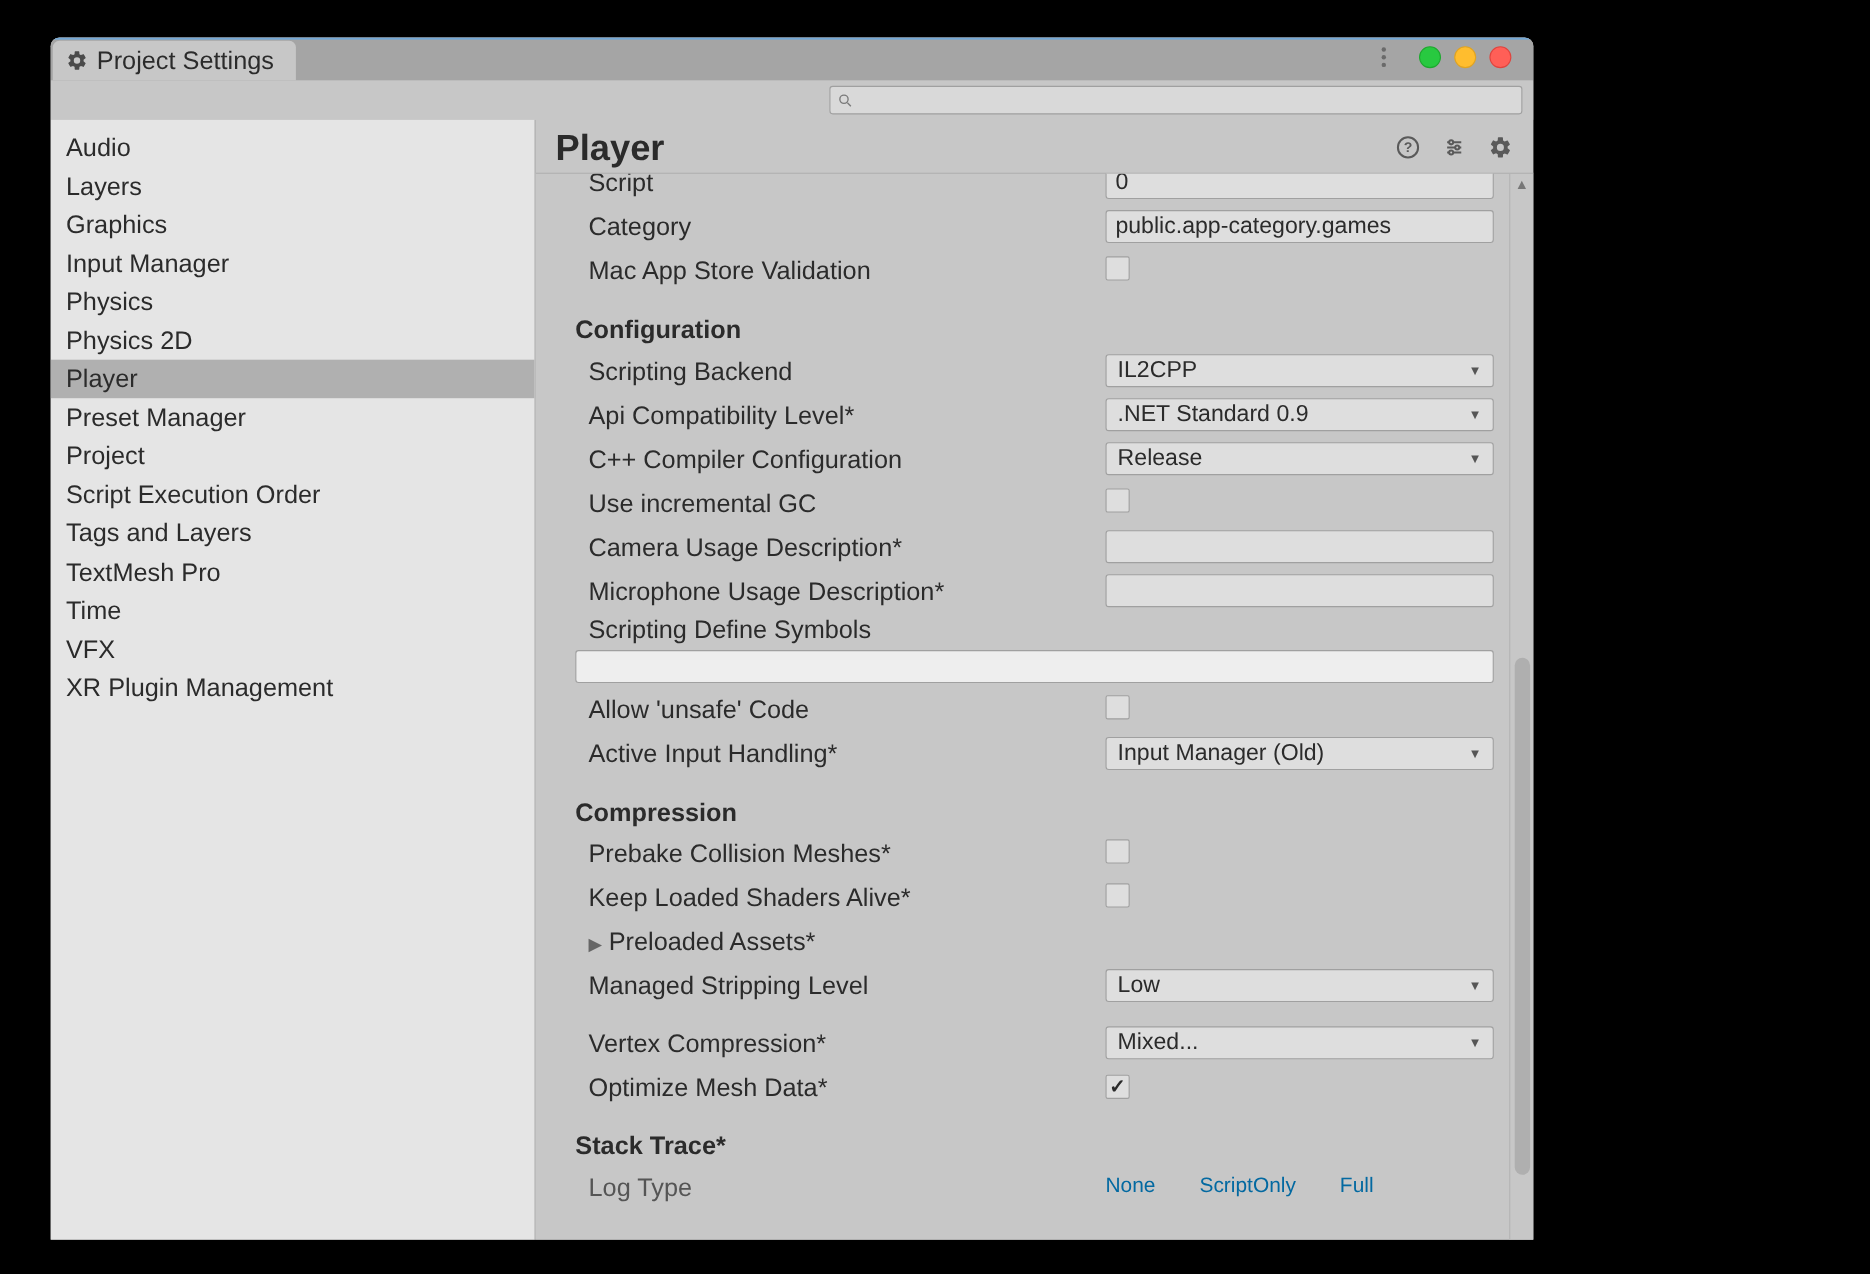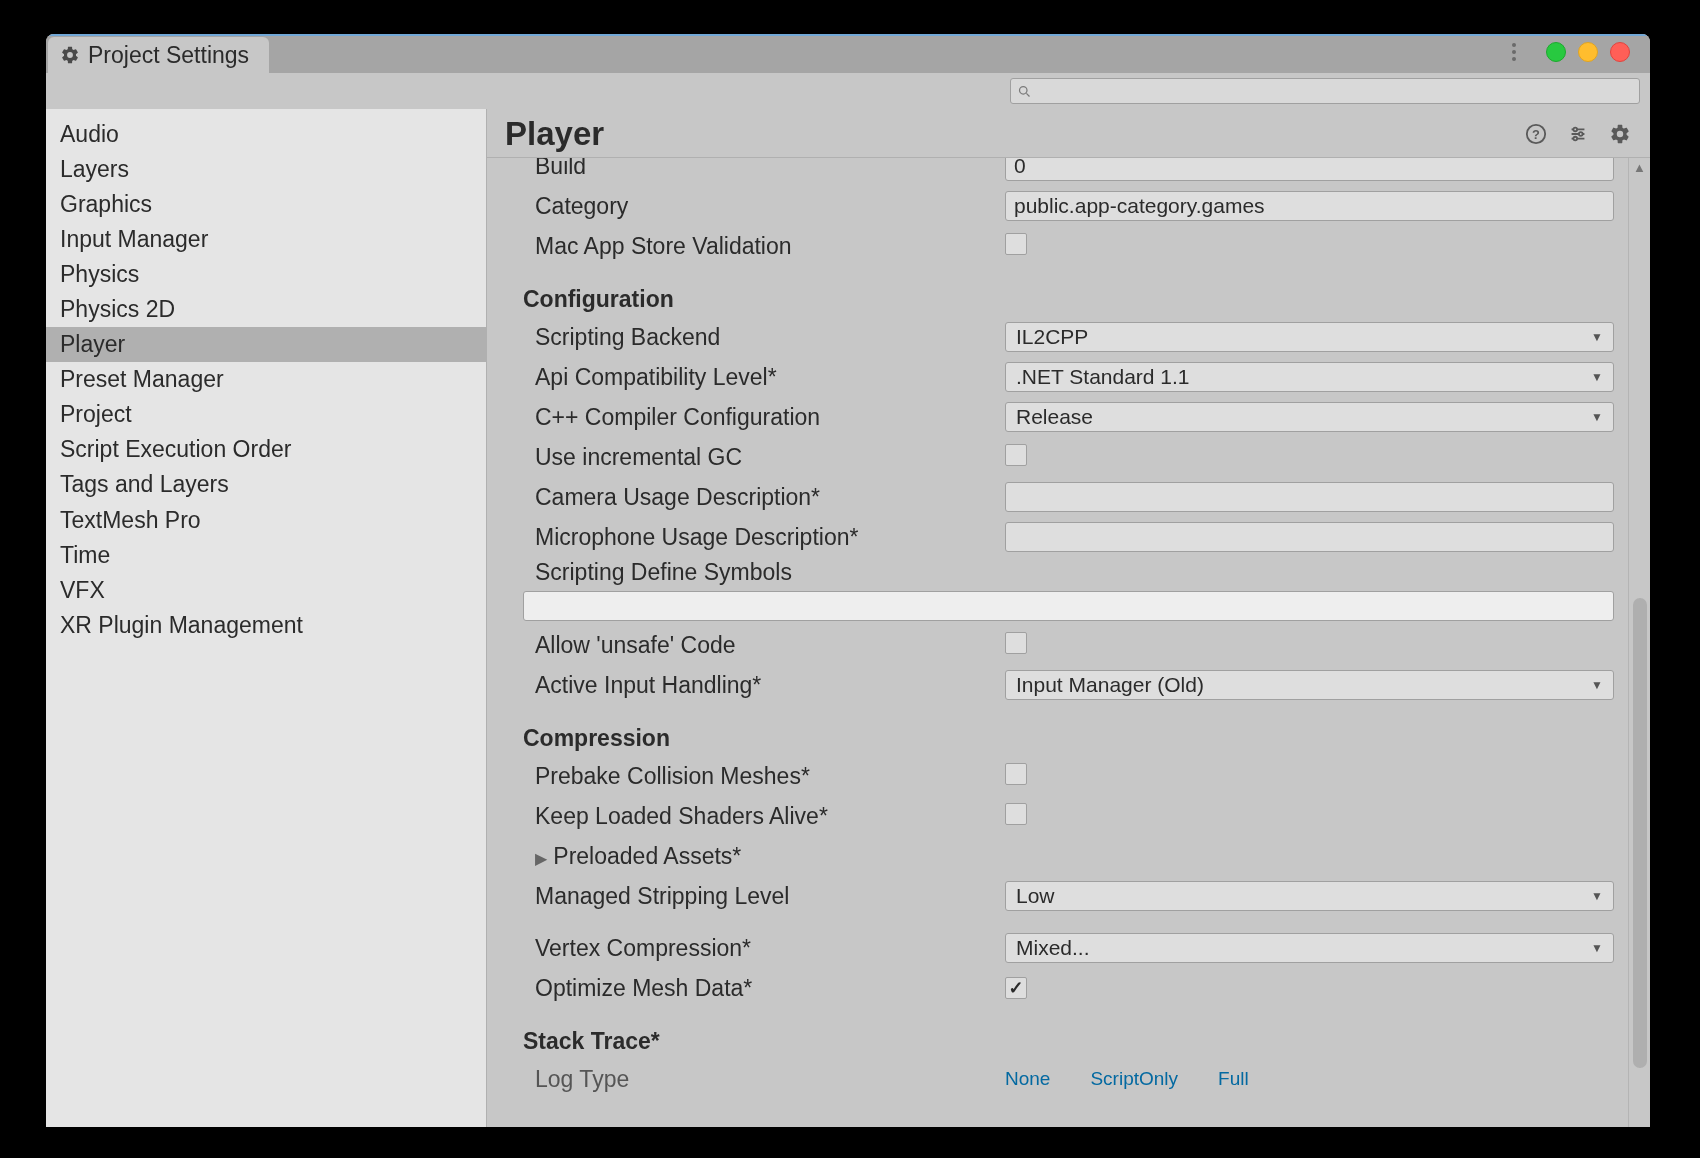--- a/index.html
+++ b/index.html
@@ -1,17 +1,17 @@
 <!DOCTYPE html>
 <html><head>
 <meta charset="utf-8">
 <style>
   * { box-sizing: border-box; margin: 0; padding: 0; font-family: -apple-system, "Helvetica Neue", Arial, sans-serif; }
   body { background: #000; width: 1700px; height: 1158px; overflow: hidden; }
-  .window-frame { position: absolute; left: 46px; top: 34px; width: 1604px; height: 1093px; background: #c7c7c7; border-radius: 8px 8px 0 0; overflow: hidden; }
+  .window-frame { position: absolute; left: 46px; top: 34px; width: 1348px; height: 1093px; background: #c7c7c7; border-radius: 8px 8px 0 0; overflow: hidden; }
   .tab-bar { position: relative; height: 39px; background: #a5a5a5; display: flex; align-items: flex-end; }
   .tab-bar::before { content: ""; position: absolute; left:0; top:0; right:0; height:2px; background:#71a7d6; }
   .tab { background: #c7c7c7; height: 36px; padding: 0 20px 0 12px; display: flex; align-items: center; gap: 8px; border-radius: 6px 6px 0 0; margin-left: 2px; }
   .tab .gear-icon { width: 20px; height: 20px; display:flex; align-items:center; justify-content:center; color:#4a4a4a; }
   .tab .tab-label { font-size: 23px; color:#2b2b2b; }
   .traffic-lights { position: absolute; right: 20px; top: 8px; display: flex; gap: 12px; }
   .traffic-light { width: 20px; height: 20px; border-radius: 50%; }
   .traffic-more { width: 20px; height: 20px; display:flex; flex-direction:column; align-items:center; justify-content:center; gap:3px; margin-right:10px; }
   .traffic-more span { width:4px; height:4px; background:#6a6a6a; border-radius:50%; }
   .tl-green { background:#28c940; border:1px solid #1da92e; }
@@ -135,21 +135,21 @@
                 <path d="M19.14,12.94a7,7,0,0,0,.05-.94,7,7,0,0,0-.05-.94l2.11-1.65a.5.5,0,0,0,.12-.64l-2-3.46a.5.5,0,0,0-.61-.22l-2.49,1a7,7,0,0,0-1.63-.94L14.5,2.5A.5.5,0,0,0,14,2H10a.5.5,0,0,0-.5.42L9.36,5.11a7,7,0,0,0-1.63.94l-2.49-1a.5.5,0,0,0-.61.22l-2,3.46a.5.5,0,0,0,.12.64L4.86,11.06a7,7,0,0,0,0,1.88L2.75,14.59a.5.5,0,0,0-.12.64l2,3.46a.5.5,0,0,0,.61.22l2.49-1a7,7,0,0,0,1.63.94l.14,2.69A.5.5,0,0,0,10,22h4a.5.5,0,0,0,.5-.42l.14-2.69a7,7,0,0,0,1.63-.94l2.49,1a.5.5,0,0,0,.61-.22l2-3.46a.5.5,0,0,0-.12-.64ZM12,15.5A3.5,3.5,0,1,1,15.5,12,3.5,3.5,0,0,1,12,15.5Z"></path>
               </svg>
           </div>
         </div>
       </div>
 
       <div class="content-scroll">
         <div class="content-inner">
 
           <div class="row indent">
-            <div class="label">Build</div>
+            <div class="label">Script</div>
             <div class="control"><input class="text-input" value="0" style=""></div>
           </div>
 
           <div class="row indent">
             <div class="label">Category</div>
             <div class="control"><input class="text-input" value="public.app-category.games" style=""></div>
           </div>
 
           <div class="row indent">
             <div class="label">Mac App Store Validation</div>
@@ -165,21 +165,21 @@
                 <div class="dropdown">
                   <span>IL2CPP</span>
                 </div>
               </div>
           </div>
 
           <div class="row indent">
             <div class="label">Api Compatibility Level*</div>
             <div class="control">
                 <div class="dropdown">
-                  <span>.NET Standard 1.1</span>
+                  <span>.NET Standard 0.9</span>
                 </div>
               </div>
           </div>
 
           <div class="row indent">
             <div class="label">C++ Compiler Configuration</div>
             <div class="control">
                 <div class="dropdown">
                   <span>Release</span>
                 </div>

